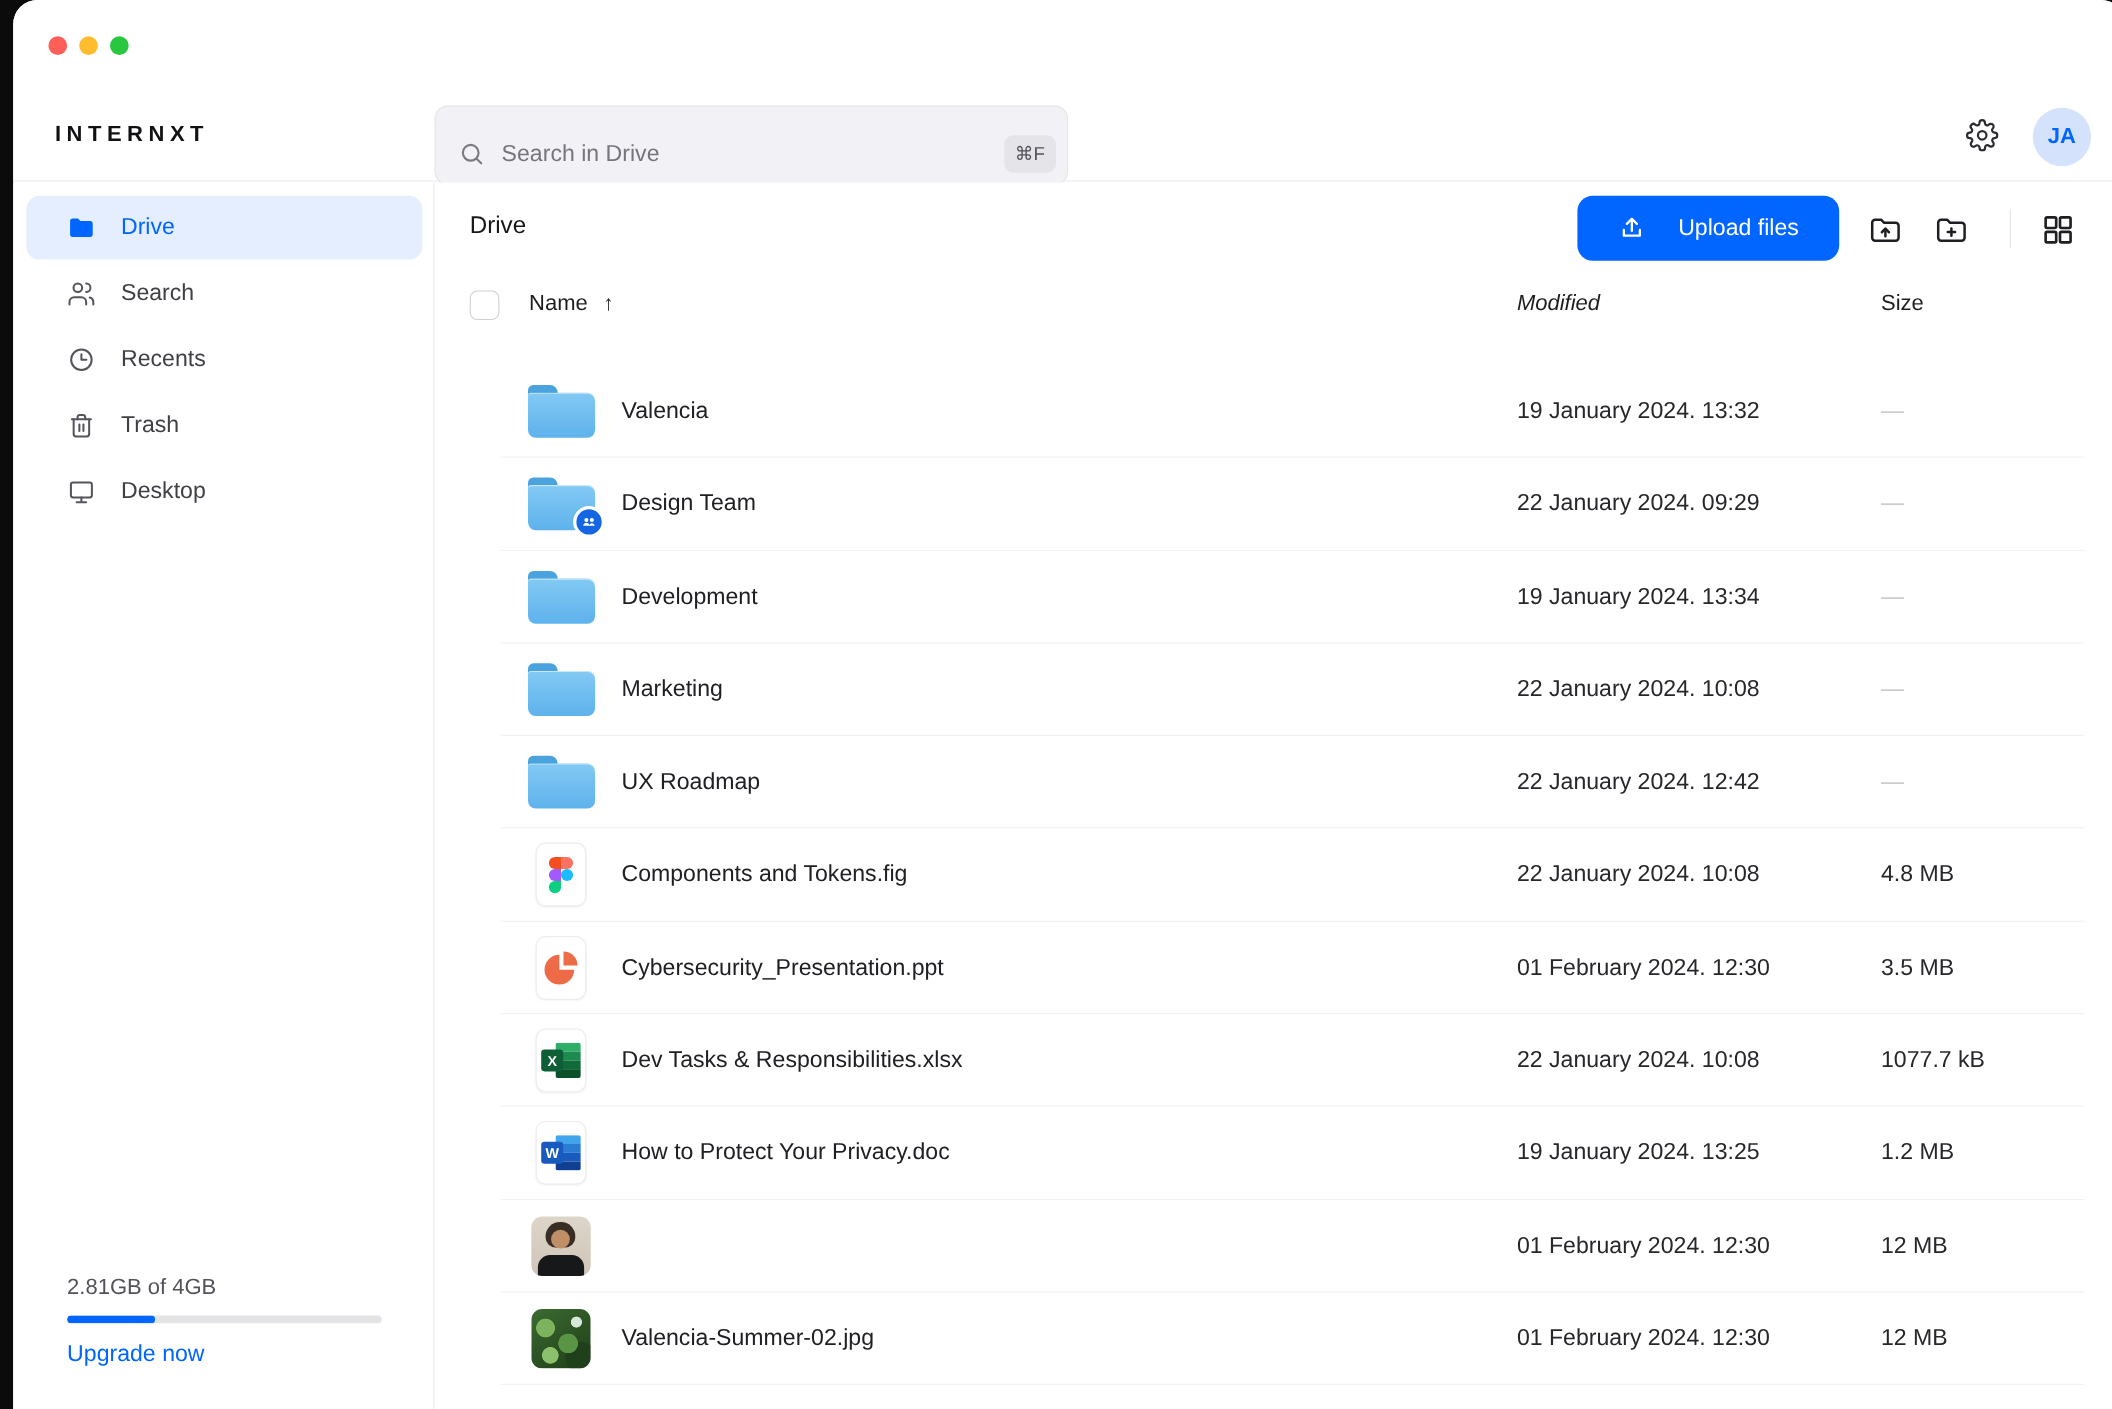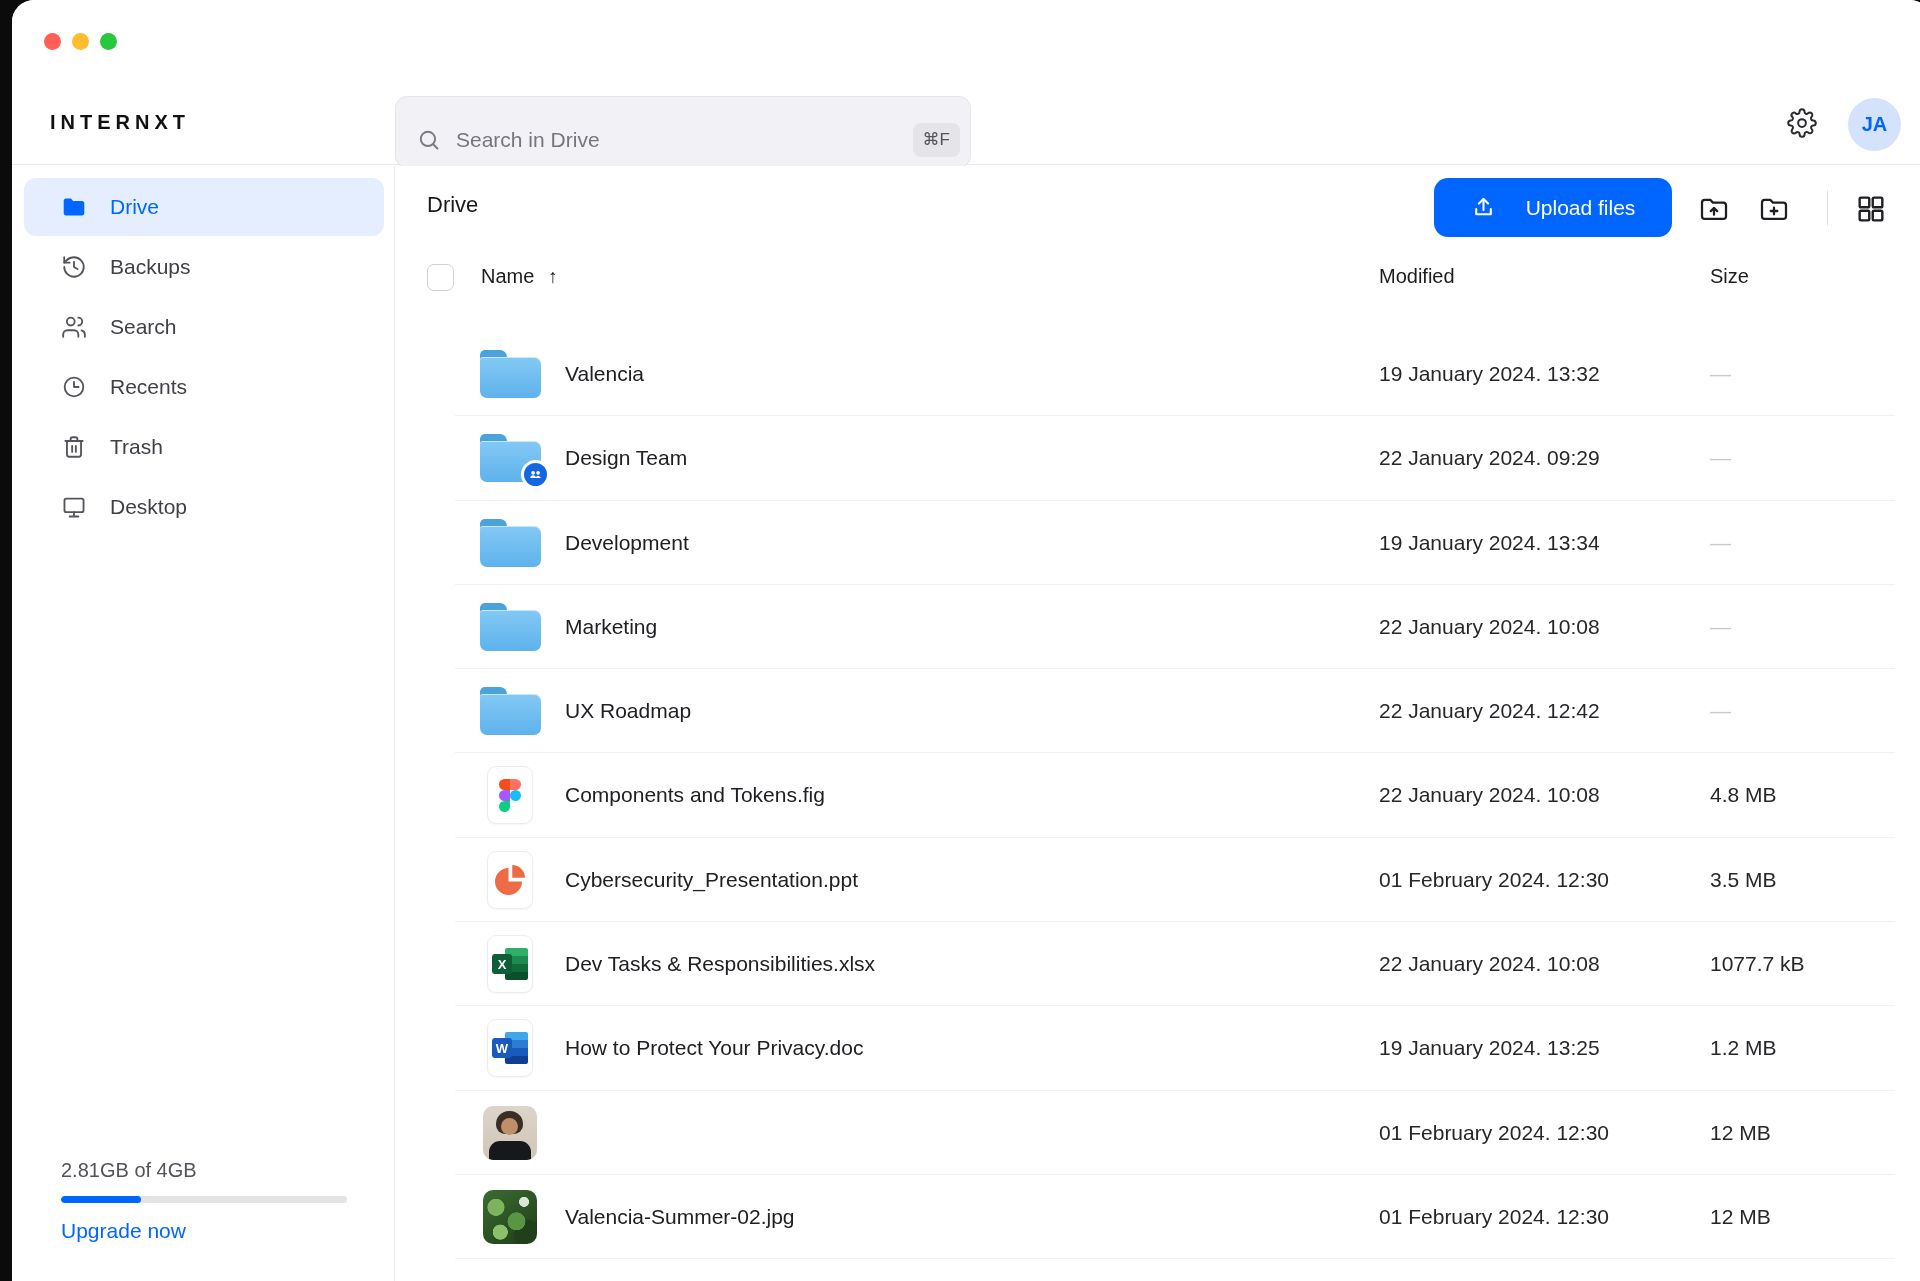--- a/index.html
+++ b/index.html
@@ -42,21 +42,21 @@
   .page-title { position:absolute; left:31px; top:26px; font-size:22px; font-weight:500; color:#18181b; }
   .upload-btn { position:absolute; left:1038px; top:12px; width:238px; height:59px; border:none; border-radius:14px; background:#0066ff; color:#fff; font-size:21px; font-weight:500; font-family:inherit; display:flex; align-items:center; justify-content:center; gap:30px; cursor:pointer; }
   .tool-btn { position:absolute; top:27px; width:32px; height:32px; background:transparent; border:none; padding:0; cursor:pointer; }
   .tb-folder-up { left:1302px; } .tb-folder-plus { left:1362px; } .tb-grid { left:1459px; }
   .tool-sep { position:absolute; left:1431px; top:24px; width:1px; height:36px; background:#e4e4e7; }
 
   
   .thead { position:absolute; top:84px; left:0; width:1572px; height:82px; }
   .thead .chk { position:absolute; left:31px; top:14px; width:27px; height:27px; border:1.5px solid #cfcfd6; border-radius:7px; background:#fff; cursor:pointer; }
   .th { position:absolute; top:15px; font-size:20px; font-weight:500; color:#1d1d20; cursor:pointer; }
-  .th-name { left:85px; } .th-mod { left:983px; } .th-size { left:1314px; }
+  .th-name { left:85px; } .th-mod { left:983px;font-style:italic; } .th-size { left:1314px; }
   .sort-arrow { font-size:19px; margin-left:14px; font-weight:400; }
 
   
   .rows { position:absolute; top:166px; left:59px; width:1440px; }
   .row { position:relative; height:84.3px; border-bottom:1px solid #f1f1f4; cursor:pointer; }
   .cell-icon { position:absolute; left:24px; top:0; width:62px; height:84px; display:flex; align-items:center; justify-content:center; }
   .cell-name { position:absolute; left:110px; top:0; height:84px; display:flex; align-items:center; font-size:21px; color:#202024; }
   .cell-mod  { position:absolute; left:924px; top:0; height:84px; display:flex; align-items:center; font-size:21px; color:#27272b; }
   .cell-size { position:absolute; left:1255px; top:0; height:84px; display:flex; align-items:center; font-size:21px; color:#27272b; }
   .cell-size.dim { color:#c8c8cd; }
@@ -145,30 +145,20 @@
         <span class="nav-ic">
           <svg width="26" height="26" viewBox="0 0 24 24">
               <path d="M2.5 6.2c0-1.1.9-2 2-2h4.6l2.1 2.2h8.3c1.1 0 2 .9 2 2v9.4c0 1.1-.9 2-2 2h-15c-1.1 0-2-.9-2-2z" fill="#0066ff"></path>
             </svg>
         </span>
         <span class="lbl">Drive</span>
       </div>
       <div class="nav-item">
         <span class="nav-ic">
           <svg width="26" height="26" viewBox="0 0 24 24" fill="none" stroke="#54545c" stroke-width="1.7" stroke-linecap="round" stroke-linejoin="round">
-              <path d="M3 12a9 9 0 1 0 9-9 9.75 9.75 0 0 0-6.74 2.74L3 8"></path>
-              <path d="M3 3v5h5"></path>
-              <path d="M12 7.2v4.8l3.2 1.9"></path>
-            </svg>
-        </span>
-        <span class="lbl">Backups</span>
-      </div>
-      <div class="nav-item">
-        <span class="nav-ic">
-          <svg width="26" height="26" viewBox="0 0 24 24" fill="none" stroke="#54545c" stroke-width="1.7" stroke-linecap="round" stroke-linejoin="round">
               <path d="M16 21v-2a4 4 0 0 0-4-4H6a4 4 0 0 0-4 4v2"></path>
               <circle cx="9" cy="7" r="3.6"></circle>
               <path d="M22 21v-2a4 4 0 0 0-3-3.87"></path>
               <path d="M16 3.4a3.6 3.6 0 0 1 0 7.2"></path>
             </svg>
         </span>
         <span class="lbl">Search</span>
       </div>
       <div class="nav-item">
         <span class="nav-ic">

